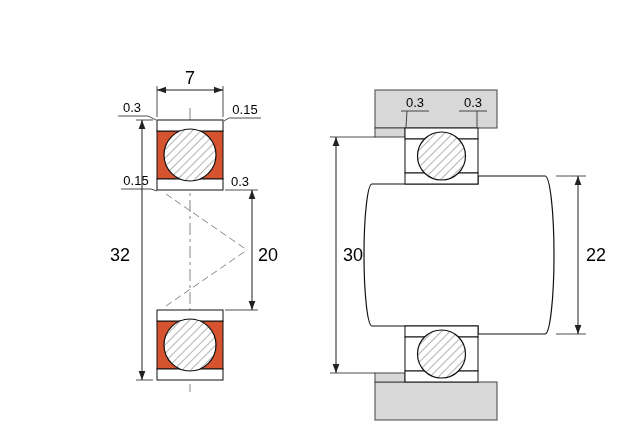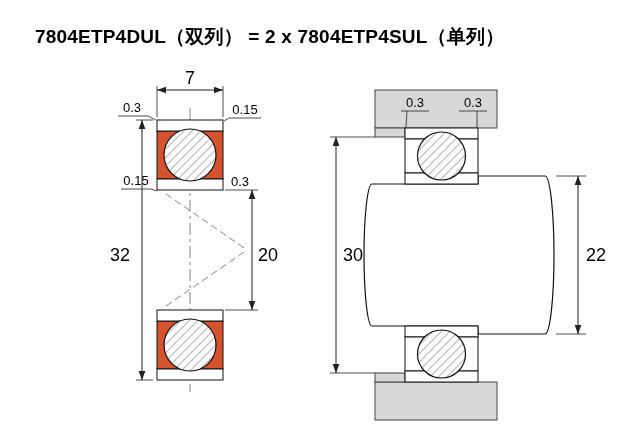--- a/index.html
+++ b/index.html
@@ -18,21 +18,20 @@
   .dashline  { stroke:#777; stroke-width:.9; stroke-dasharray:7 4; }
   .arrow     { fill:#222; stroke:none; }
   text.dim   { font-family:"Liberation Sans",sans-serif; font-size:18px; fill:#000; text-anchor:middle; }
   text.small { font-family:"Liberation Sans",sans-serif; font-size:13px; fill:#000; text-anchor:middle; }
 </style>
 </head>
 <body>
 
 <div class="stage">
 
-  <div class="title">7804ETP4DUL（双列） = 2 x 7804ETP4SUL（单列）</div>
 
   <svg class="drawing" width="640" height="440" viewBox="0 0 640 440">
     <defs>
       <pattern id="hatch" width="6" height="6" patternUnits="userSpaceOnUse" patternTransform="rotate(45)">
         <line x1="0" y1="0" x2="0" y2="6" stroke="#666" stroke-width="1"></line>
       </pattern>
     </defs>
 
     <g>
 

